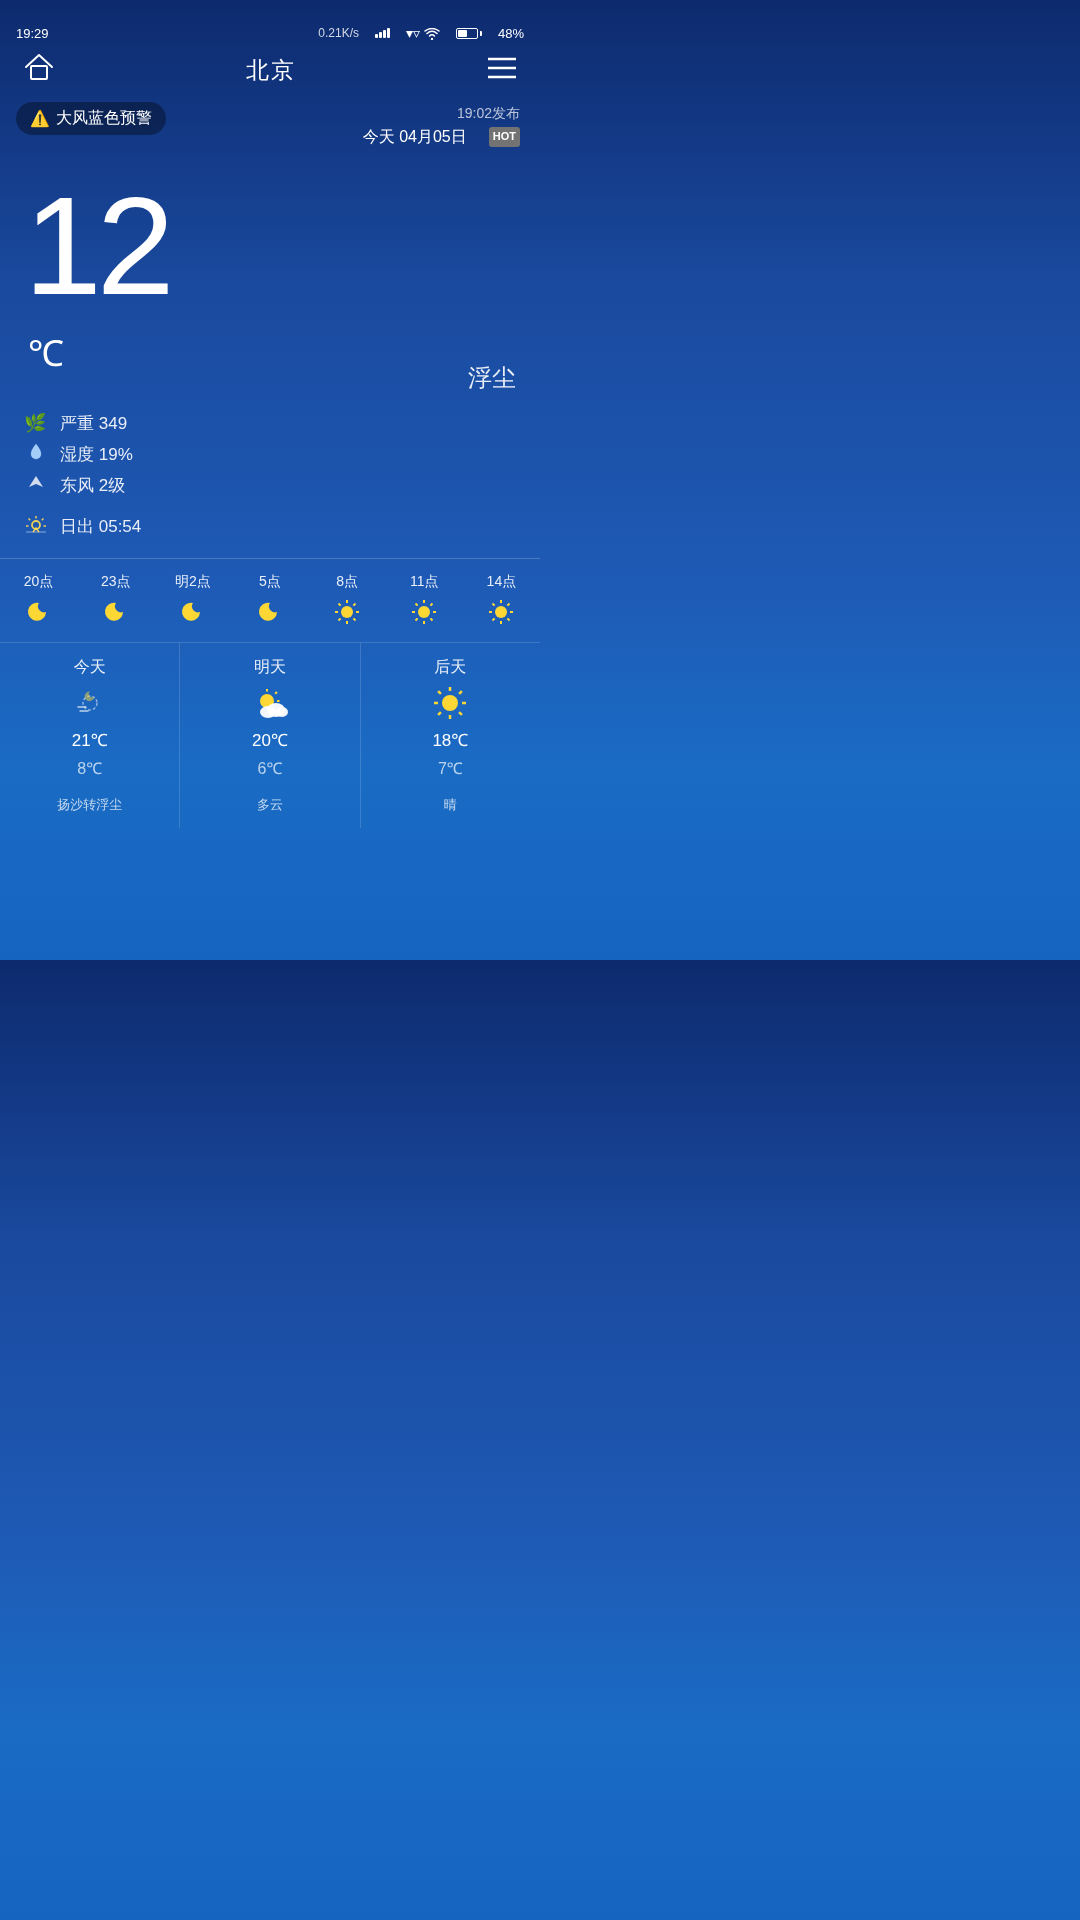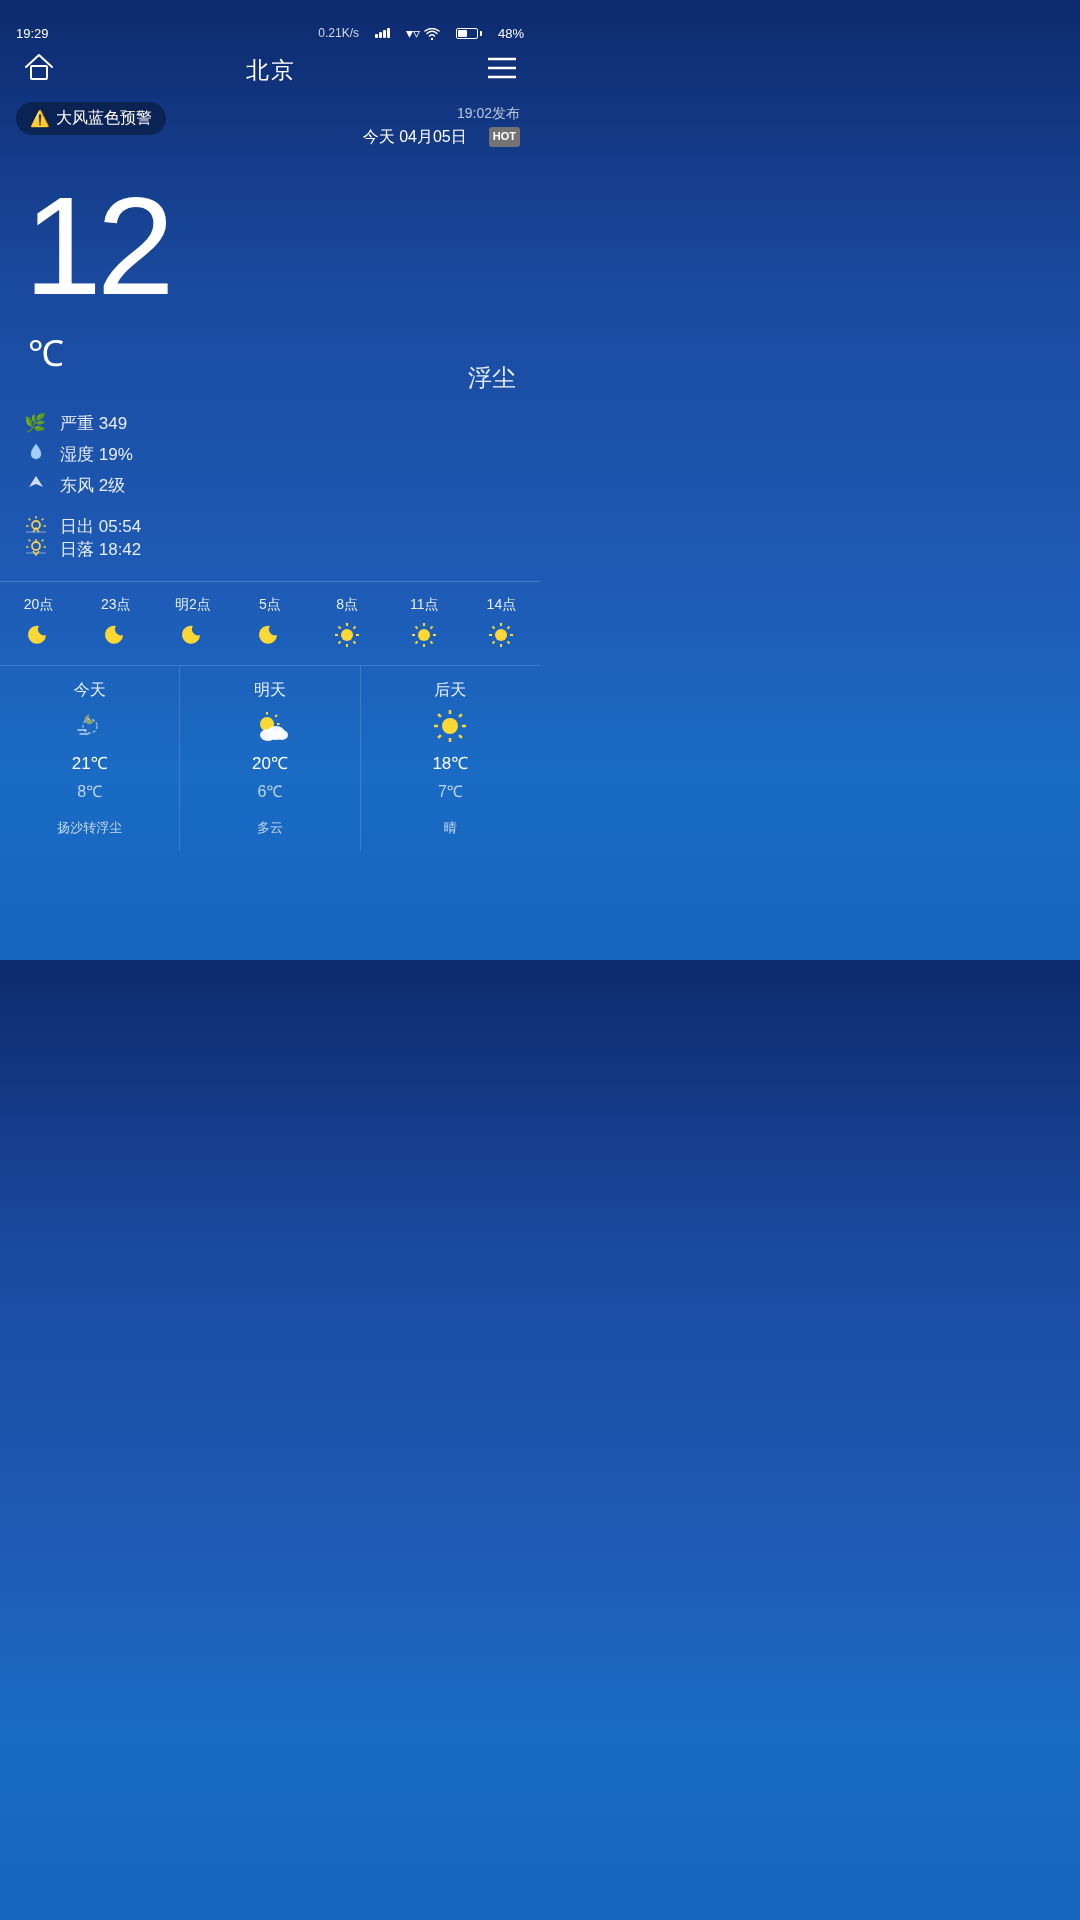--- a/index.html
+++ b/index.html
@@ -176,22 +176,22 @@
       width: 24px;
       text-align: center;
     }
     .leaf-icon { color: #4caf50; }
     .wind-icon { color: rgba(255,255,255,0.8); }
 
     
     .sun-section {
       padding: 8px 24px 10px 24px;
       display: flex;
-      flex-direction: column;
-      gap: 0;
+      flex-direction: row;
+      gap: 24px;
     }
     .sun-row {
       display: flex;
       align-items: center;
       gap: 12px;
       font-size: 17px;
       color: rgba(255,255,255,0.9);
     }
     .sun-icon {
       font-size: 18px;
@@ -367,35 +367,20 @@
         <line x1="11" y1="1" x2="11" y2="3.5" stroke="rgba(255,220,80,0.9)" stroke-width="1.5"></line>
         <line x1="18.5" y1="3.5" x2="16.7" y2="5.3" stroke="rgba(255,220,80,0.9)" stroke-width="1.5"></line>
         <line x1="21" y1="11" x2="18.5" y2="11" stroke="rgba(255,220,80,0.9)" stroke-width="1.5"></line>
         <line x1="3.5" y1="3.5" x2="5.3" y2="5.3" stroke="rgba(255,220,80,0.9)" stroke-width="1.5"></line>
         <line x1="1" y1="11" x2="3.5" y2="11" stroke="rgba(255,220,80,0.9)" stroke-width="1.5"></line>
         <line x1="1" y1="17" x2="21" y2="17" stroke="rgba(255,255,255,0.4)" stroke-width="1.2"></line>
         <polyline points="8,17 11,13 14,17" stroke="rgba(255,220,80,0.9)" stroke-width="1.5" fill="none"></polyline>
       </svg>
     </span>
     <span>日出  05:54</span>
-  </div>
-  <div class="sun-row">
-    <span class="sun-icon">
-      <svg width="22" height="18" viewBox="0 0 22 18" fill="none">
-        <circle cx="11" cy="8" r="4" stroke="rgba(255,220,80,0.9)" stroke-width="1.8" fill="none"></circle>
-        <line x1="11" y1="1" x2="11" y2="3.5" stroke="rgba(255,220,80,0.9)" stroke-width="1.5"></line>
-        <line x1="18.5" y1="1.5" x2="16.7" y2="3.3" stroke="rgba(255,220,80,0.9)" stroke-width="1.5"></line>
-        <line x1="21" y1="9" x2="18.5" y2="9" stroke="rgba(255,220,80,0.9)" stroke-width="1.5"></line>
-        <line x1="3.5" y1="1.5" x2="5.3" y2="3.3" stroke="rgba(255,220,80,0.9)" stroke-width="1.5"></line>
-        <line x1="1" y1="9" x2="3.5" y2="9" stroke="rgba(255,220,80,0.9)" stroke-width="1.5"></line>
-        <line x1="1" y1="15" x2="21" y2="15" stroke="rgba(255,255,255,0.4)" stroke-width="1.2"></line>
-        <polyline points="8,13 11,17 14,13" stroke="rgba(255,220,80,0.9)" stroke-width="1.5" fill="none"></polyline>
-      </svg>
-    </span>
-    <span>日落  18:42</span>
   </div>
 </div>
 
 <div class="hourly-section" id="hourly-section">
     <div class="hour-item">
       <span class="hour-label">20点</span>
       <span class="hour-icon"><svg width="26" height="26" viewBox="0 0 26 26">
           <path d="M20 13 A9 9 0 1 1 13 4 A6 6 0 0 0 20 13Z" fill="#fdd835"></path>
         </svg></span>
     </div>

